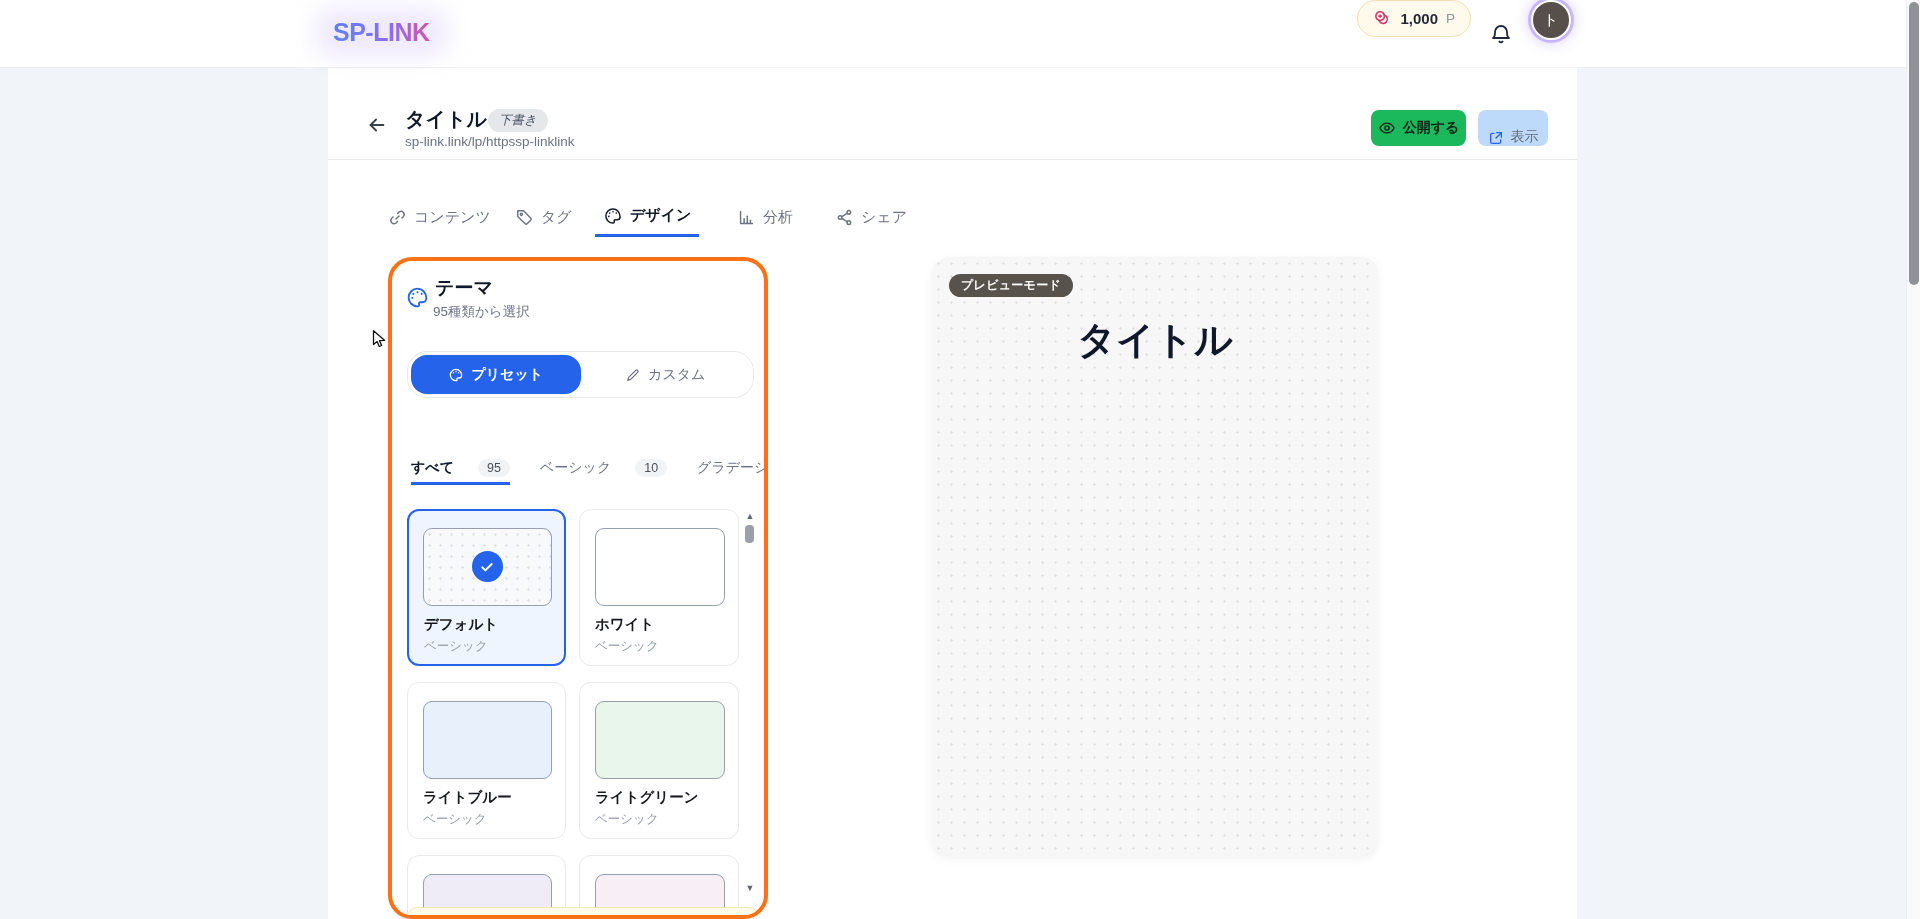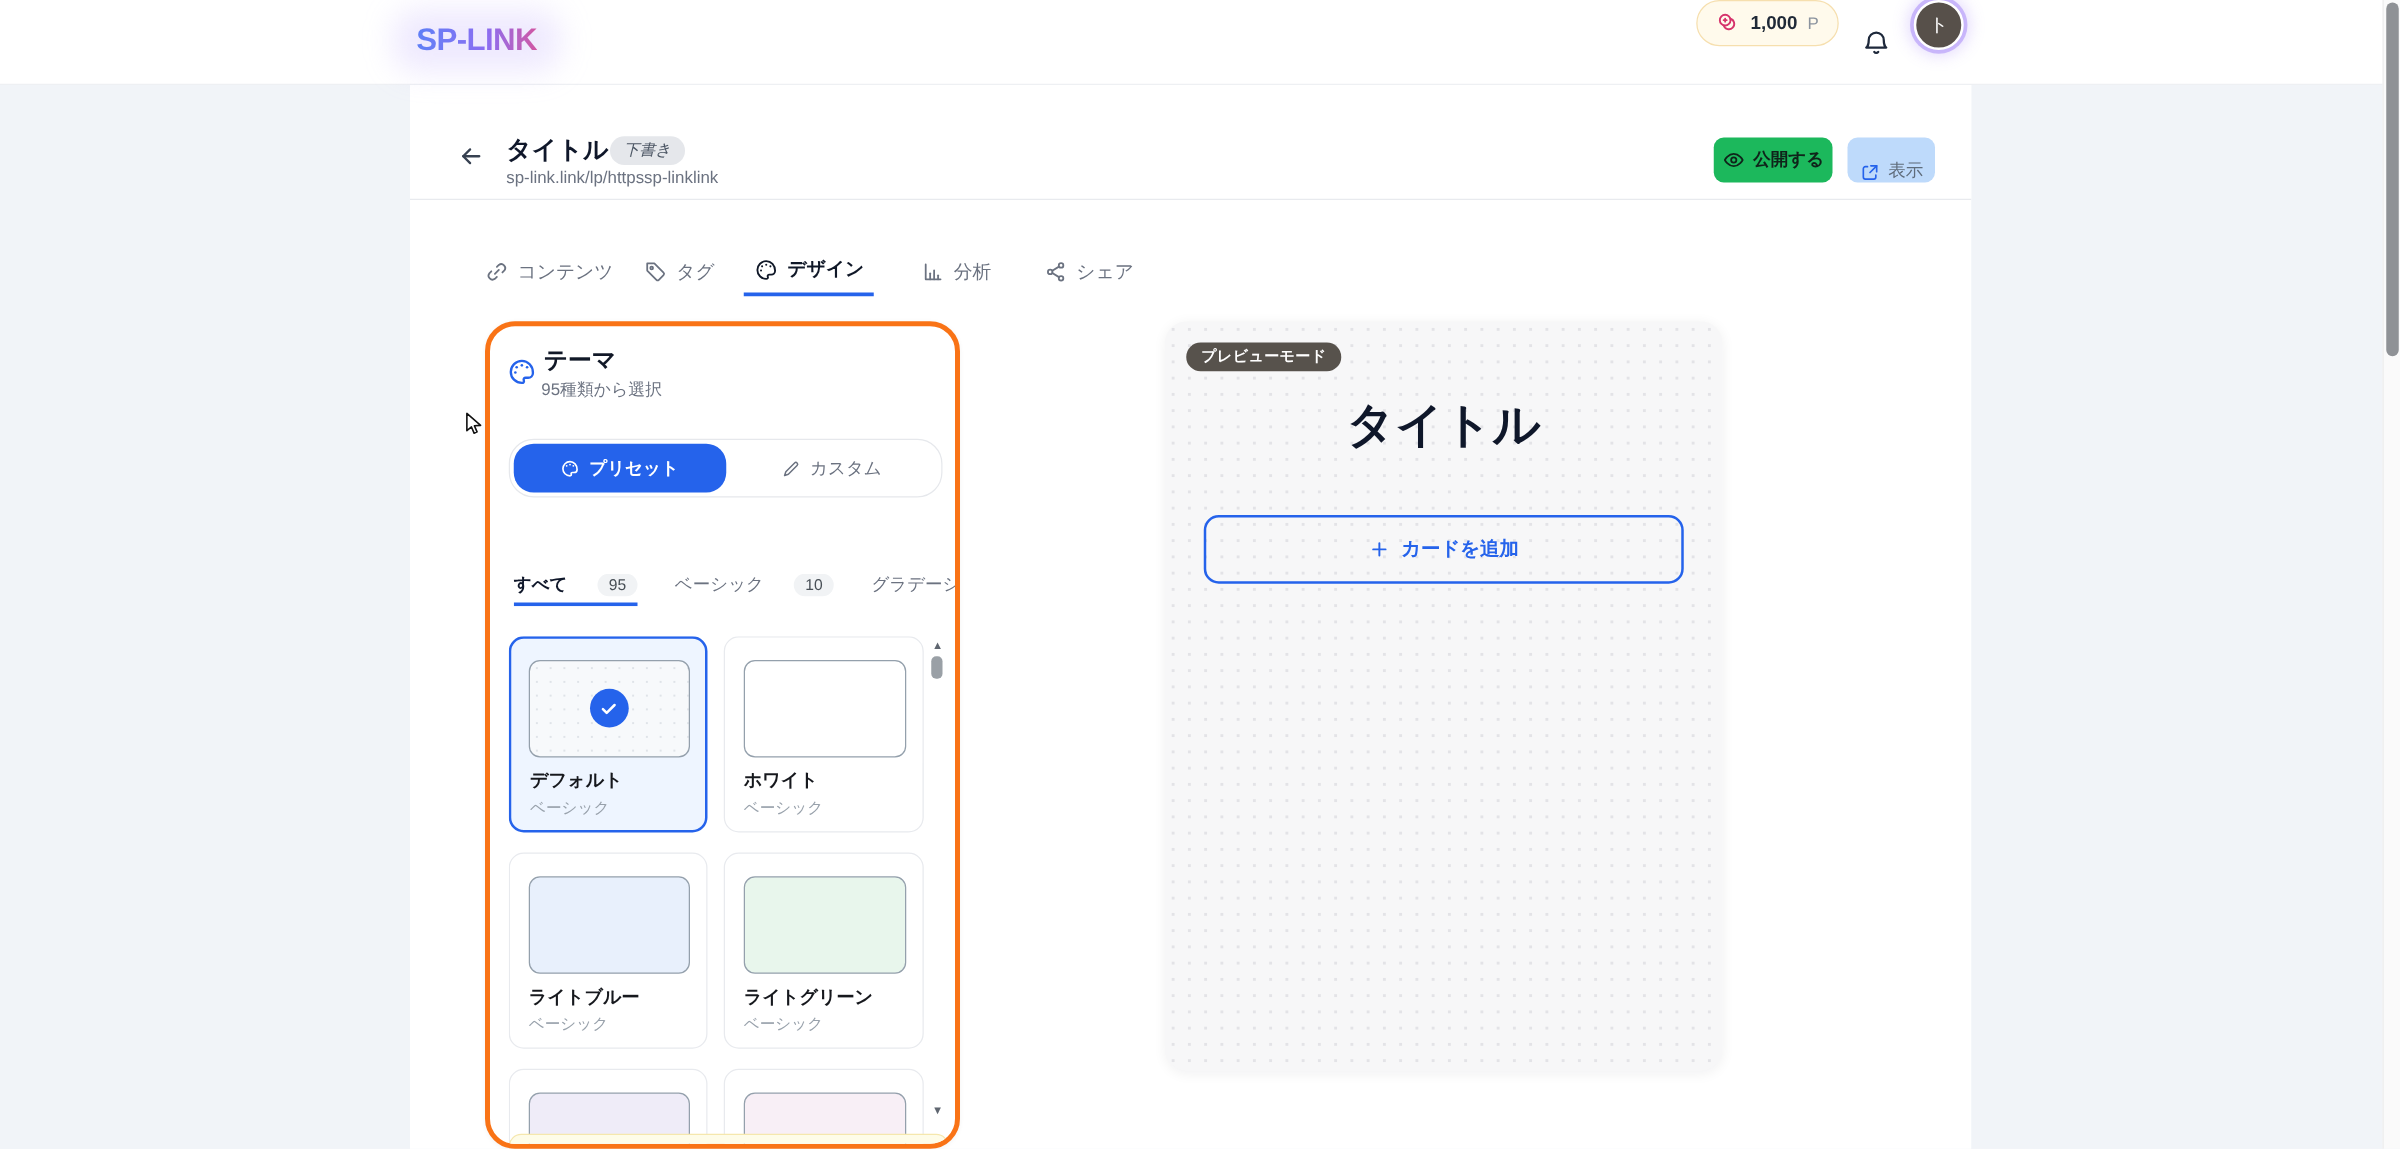--- a/index.html
+++ b/index.html
@@ -366,25 +366,17 @@
 
 <span class="mouse-cursor">
   <svg width="22" height="22" viewBox="0 0 24 24">
     <path d="M6 3l0 15 4-3.2 2.3 5.4 2.6-1.1-2.3-5.3 5.4-.4z" fill="#fff" stroke="#111" stroke-width="1.4" stroke-linejoin="round"></path>
   </svg>
 </span>
 
 <section class="preview-panel">
   <span class="preview-badge">プレビューモード</span>
   <h2 class="preview-title">タイトル</h2>
-  <button class="add-card-btn">
-    <span>
-      <svg width="17" height="17" viewBox="0 0 24 24" fill="none" stroke="currentColor" stroke-width="2.2" stroke-linecap="round">
-        <path d="M12 5v14M5 12h14"></path>
-      </svg>
-    </span>
-    <span>カードを追加</span>
-  </button>
 </section>
 
 <div class="page-scrollbar">
   <div class="page-scroll-thumb"></div>
 </div>
 
 </body></html>

